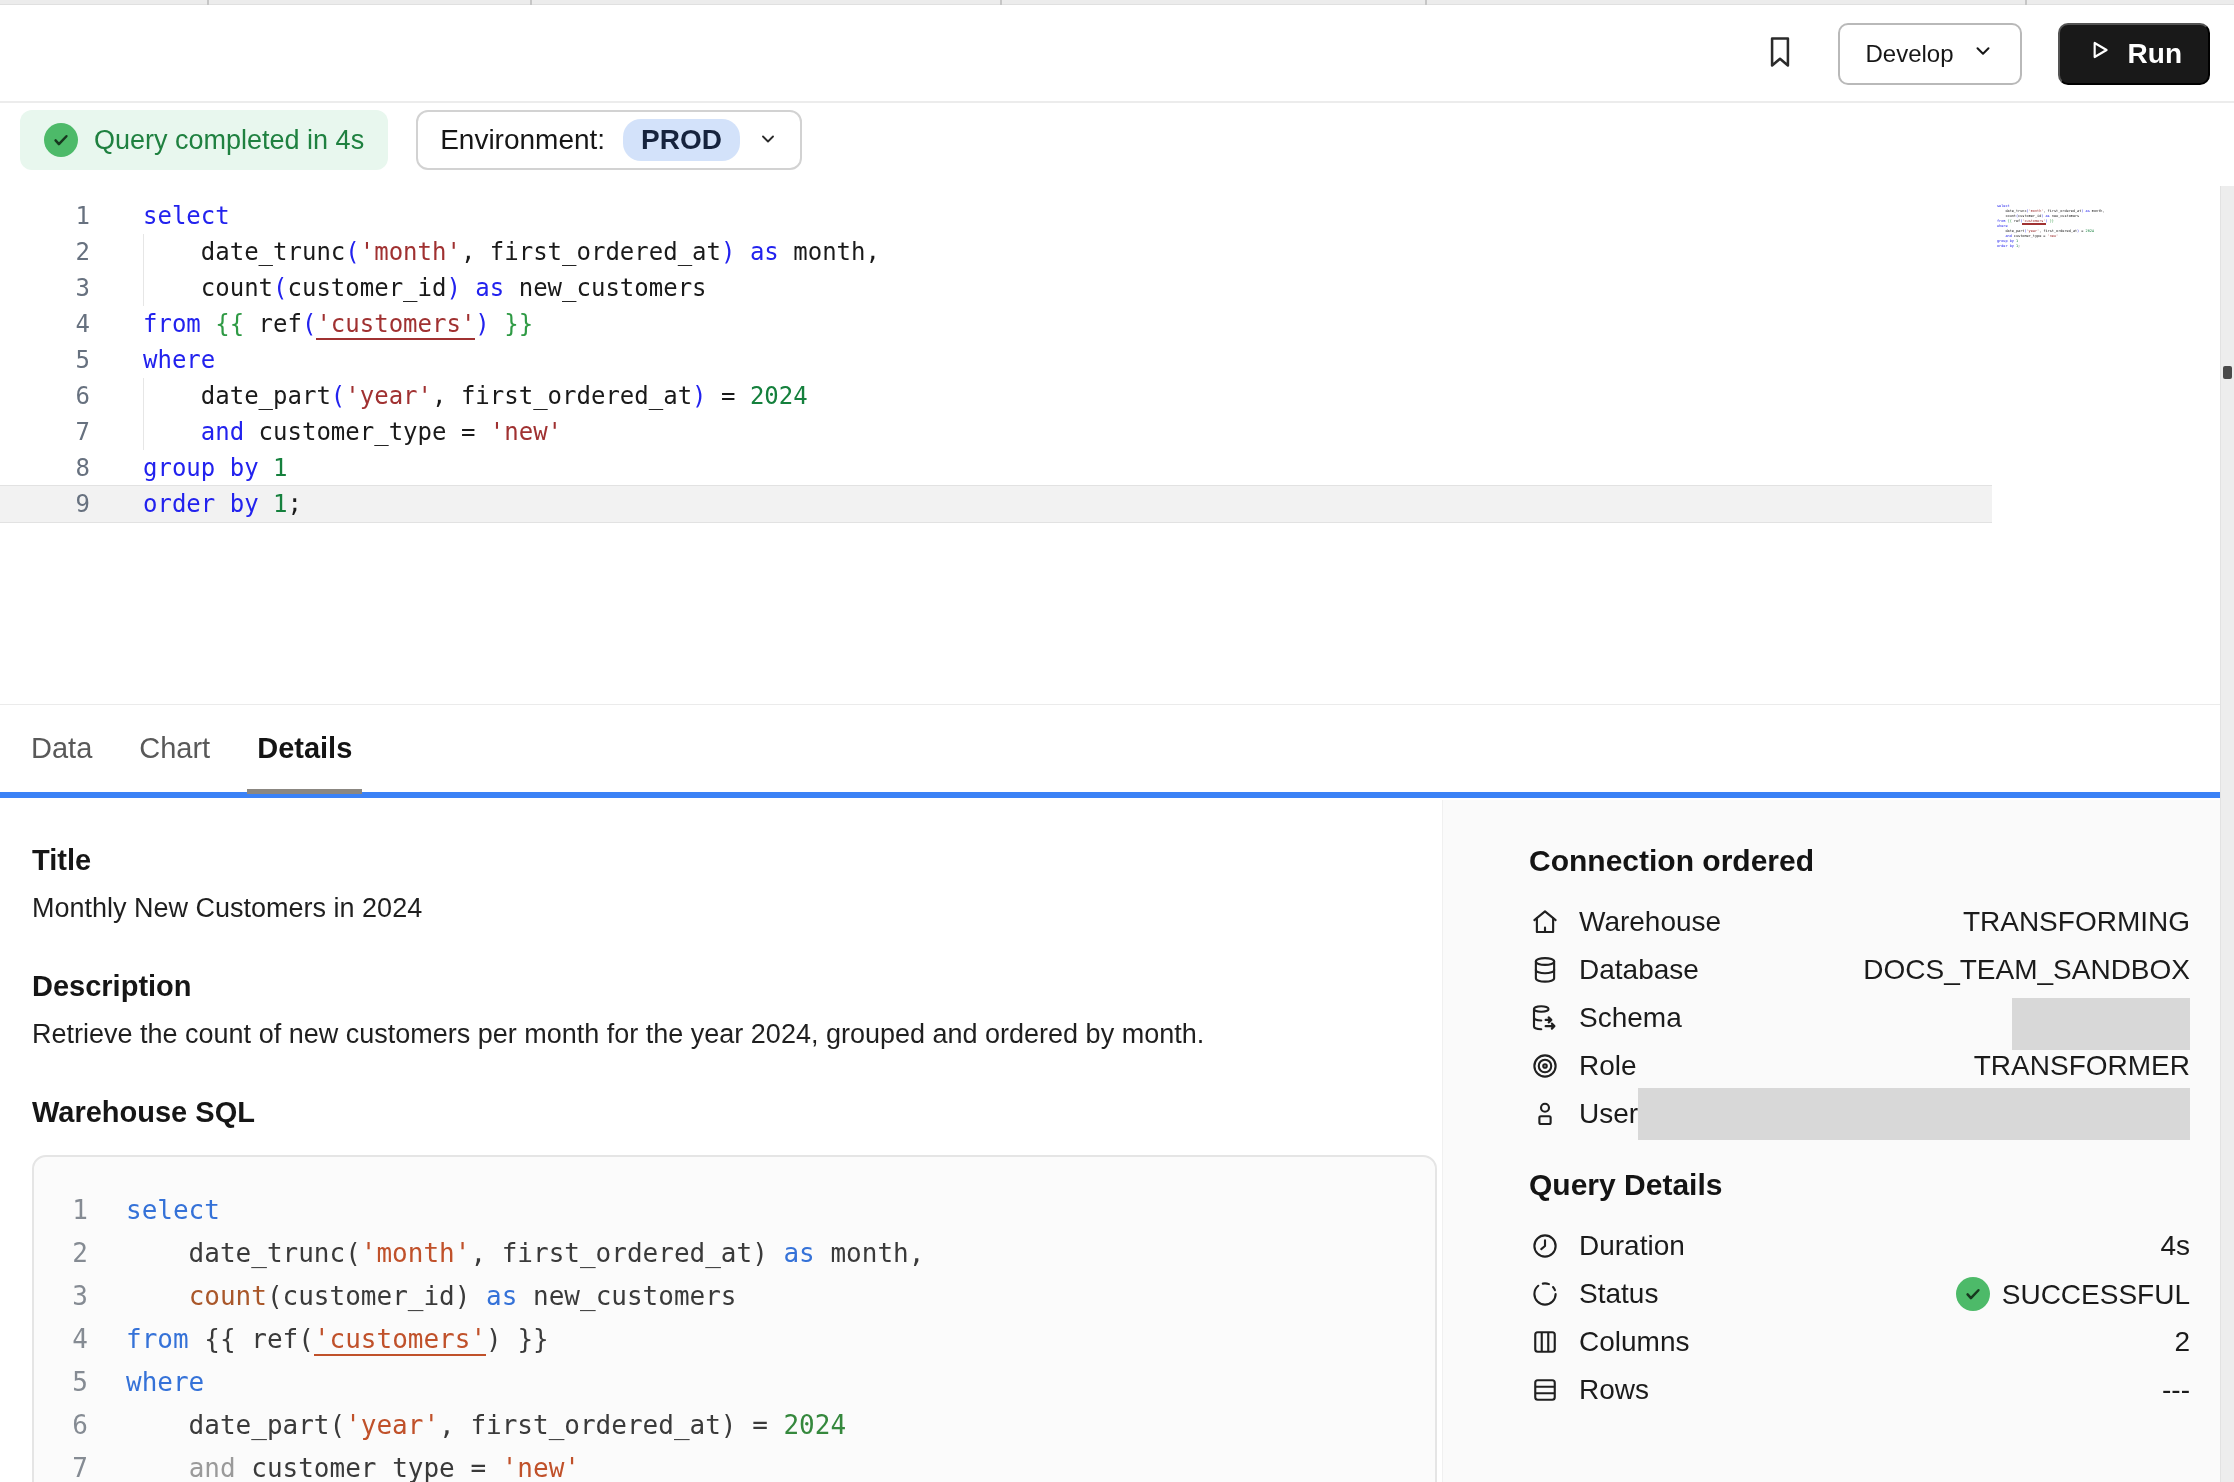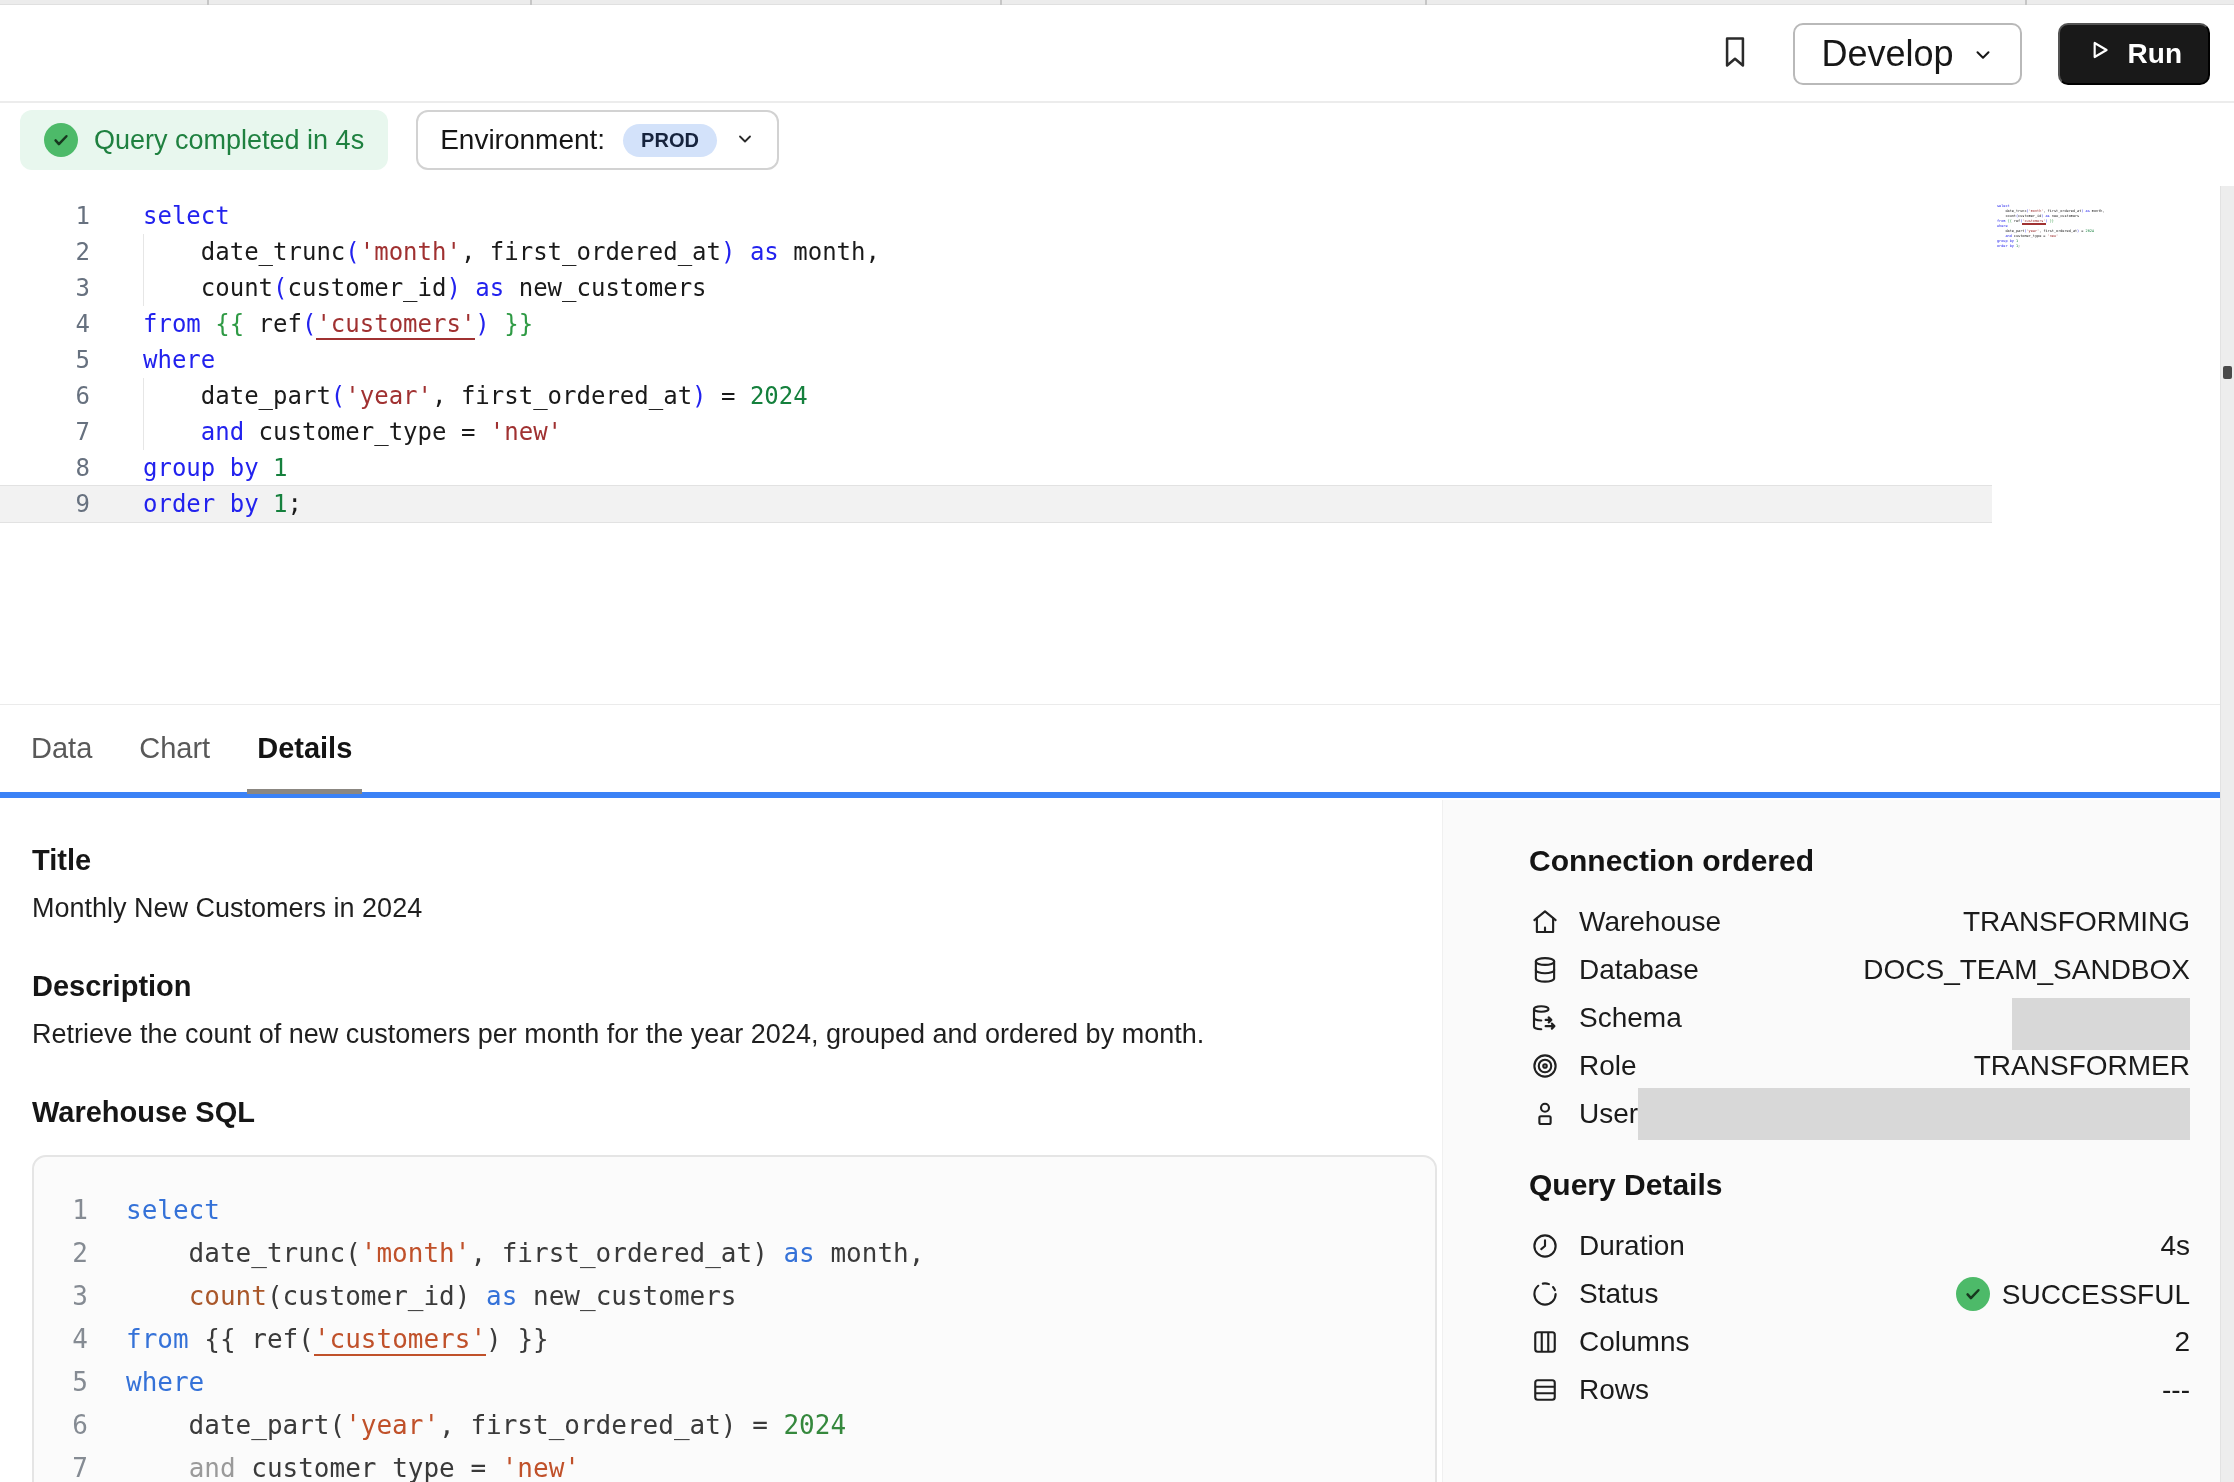--- a/index.html
+++ b/index.html
@@ -10,33 +10,33 @@
   }
   
   .top-strip { position:absolute; left:0; top:0; width:2234px; height:5px; background:#ececec; border-bottom:1px solid #e0e0e0; }
   .top-strip .tick { position:absolute; top:0; width:2px; height:5px; background:#c6c6c6; }
   
   .header { position:absolute; left:0; top:6px; width:2234px; height:97px; border-bottom:2px solid #ececec;
             display:flex; align-items:center; justify-content:flex-end; gap:36px; padding-right:24px; background:#fff; }
   .icon-btn { width:44px; height:44px; display:flex; align-items:center; justify-content:center; color:#2b2b2b; }
   .icon-btn svg { width:38px; height:38px; }
   .btn-develop { height:62px; padding:0 26px; border:2px solid #b9b9b9; border-radius:10px; background:#fff;
-                 display:flex; align-items:center; gap:18px; font-size:36px; font-weight:500; color:#171717; }
+                 display:flex; align-items:center; gap:18px; font-size:24px; font-weight:500; color:#171717; }
   .btn-develop svg { width:22px; height:22px; }
   .btn-run { height:62px; padding:0 26px; border-radius:10px; background:#191919; color:#fff;
              display:flex; align-items:center; gap:16px; font-size:28px; font-weight:600; }
   .btn-run svg { width:26px; height:26px; }
   
   .status-row { position:absolute; left:0; top:95px; width:2234px; height:90px; display:flex; align-items:center; gap:28px; padding-left:20px; }
   .pill-success { height:60px; border-radius:12px; background:var(--success-bg); display:flex; align-items:center; gap:16px; padding:0 24px;
                   color:var(--success-text); font-size:27px; font-weight:500; }
   .check-circle { width:34px; height:34px; border-radius:50%; background:var(--success-icon-bg); display:flex; align-items:center; justify-content:center; }
   .check-circle svg { width:20px; height:20px; color:#17381f; }
   .env-control { height:60px; border:2px solid #d2d2d2; border-radius:12px; background:#fff; display:flex; align-items:center; gap:18px; padding:0 22px; font-size:28px; color:#161616; }
-  .env-badge { background:var(--prod-badge-bg); color:var(--prod-badge-text); border-radius:18px; padding:5px 18px; font-size:20px; font-weight:600; }
+  .env-badge { background:var(--prod-badge-bg); color:var(--prod-badge-text); border-radius:18px; padding:5px 18px; font-size:28px; font-weight:600; }
   .env-control svg { width:20px; height:20px; color:#2a2a2a; }
   
   .editor { position:absolute; left:0; top:198px; width:2218px; }
   .ed-row { display:flex; height:36px; align-items:center; width:1992px; }
   .ed-gutter { width:90px; text-align:right; color:#67717f; font:24px/36px "DejaVu Sans Mono", monospace; flex:none; }
   .ed-code { margin-left:53px; position:relative; font:24px/36px "DejaVu Sans Mono", monospace; white-space:pre; flex:1; height:36px; }
   .ed-row.active { background:#f2f2f2; box-shadow:0 -1px 0 #e2e2e2, 0 1px 0 #e2e2e2; }
   .guide { position:absolute; left:0; top:0; bottom:0; width:1px; background:#e6e6e6; }
   .minimap { position:absolute; left:1997px; top:204px; width:118px; }
   .mm-line { font:3.5px/5px "DejaVu Sans Mono", monospace; white-space:pre; }

